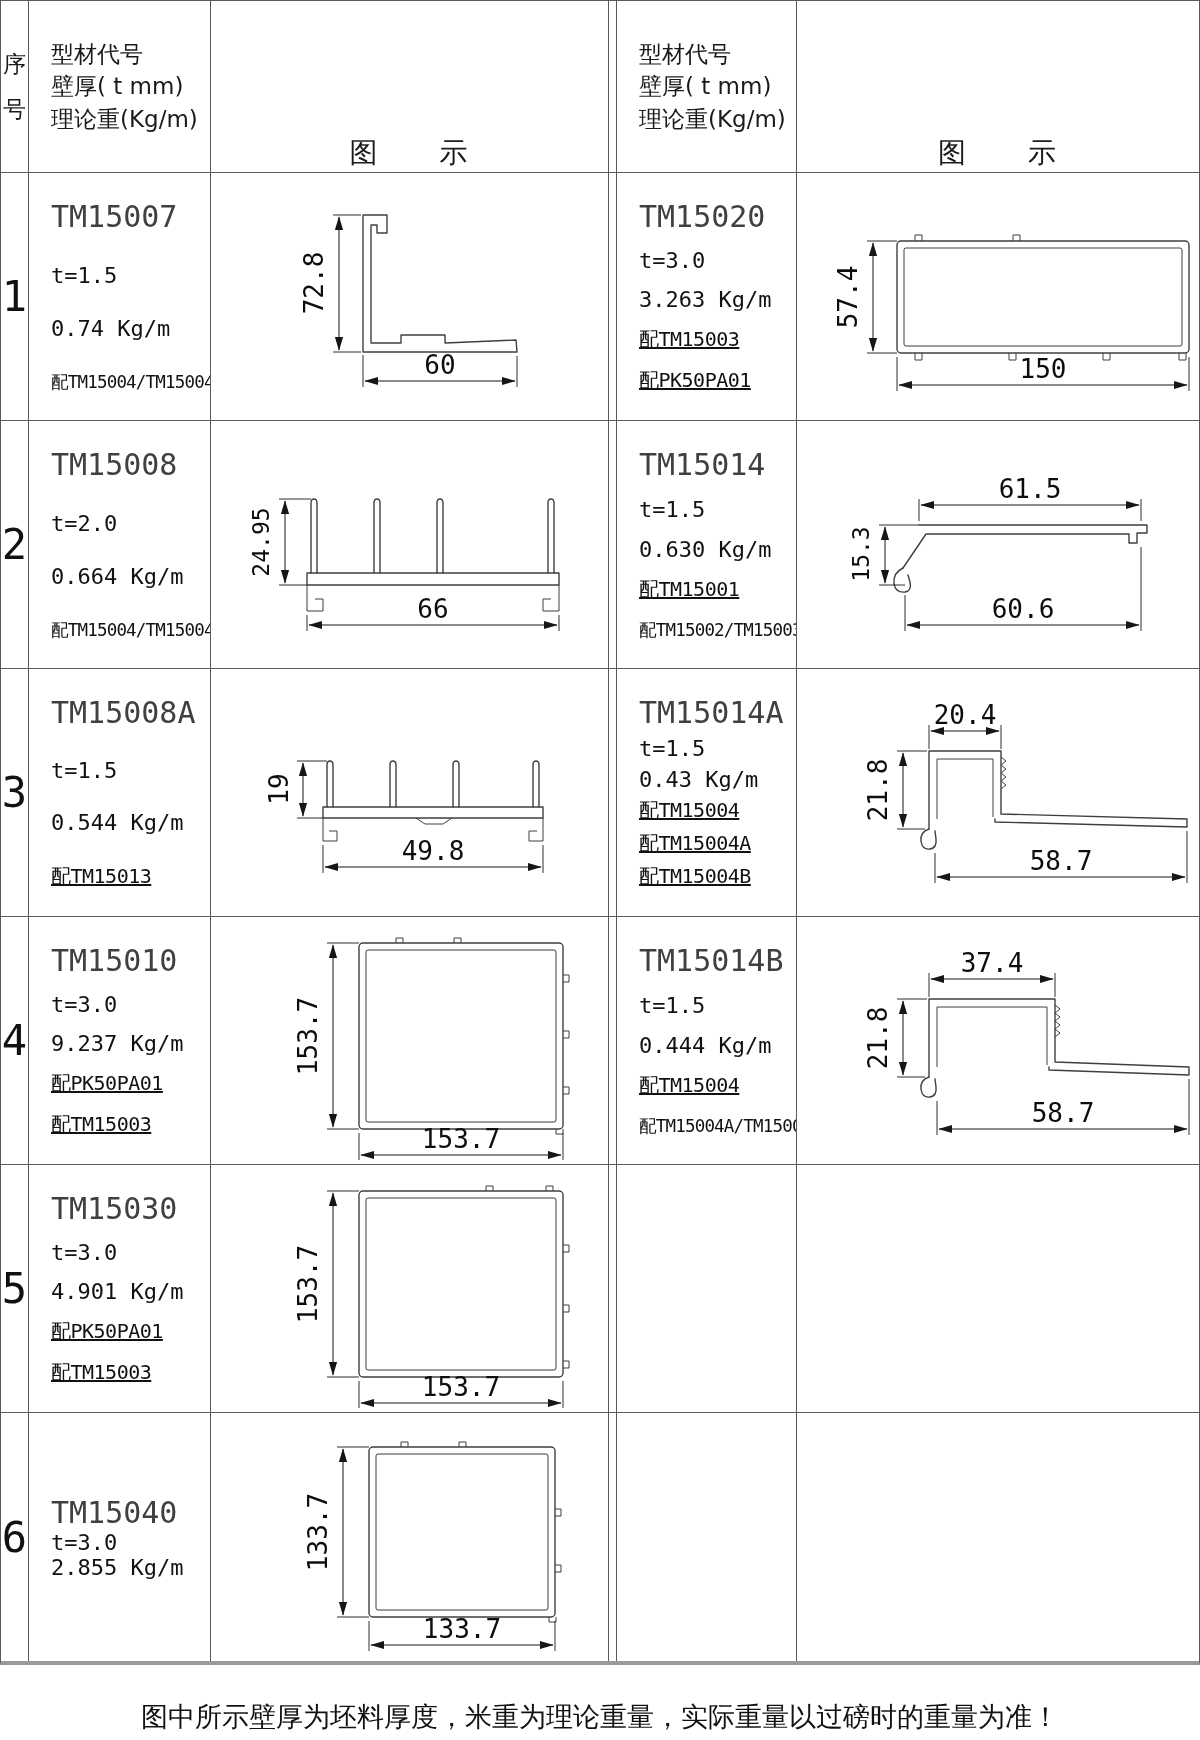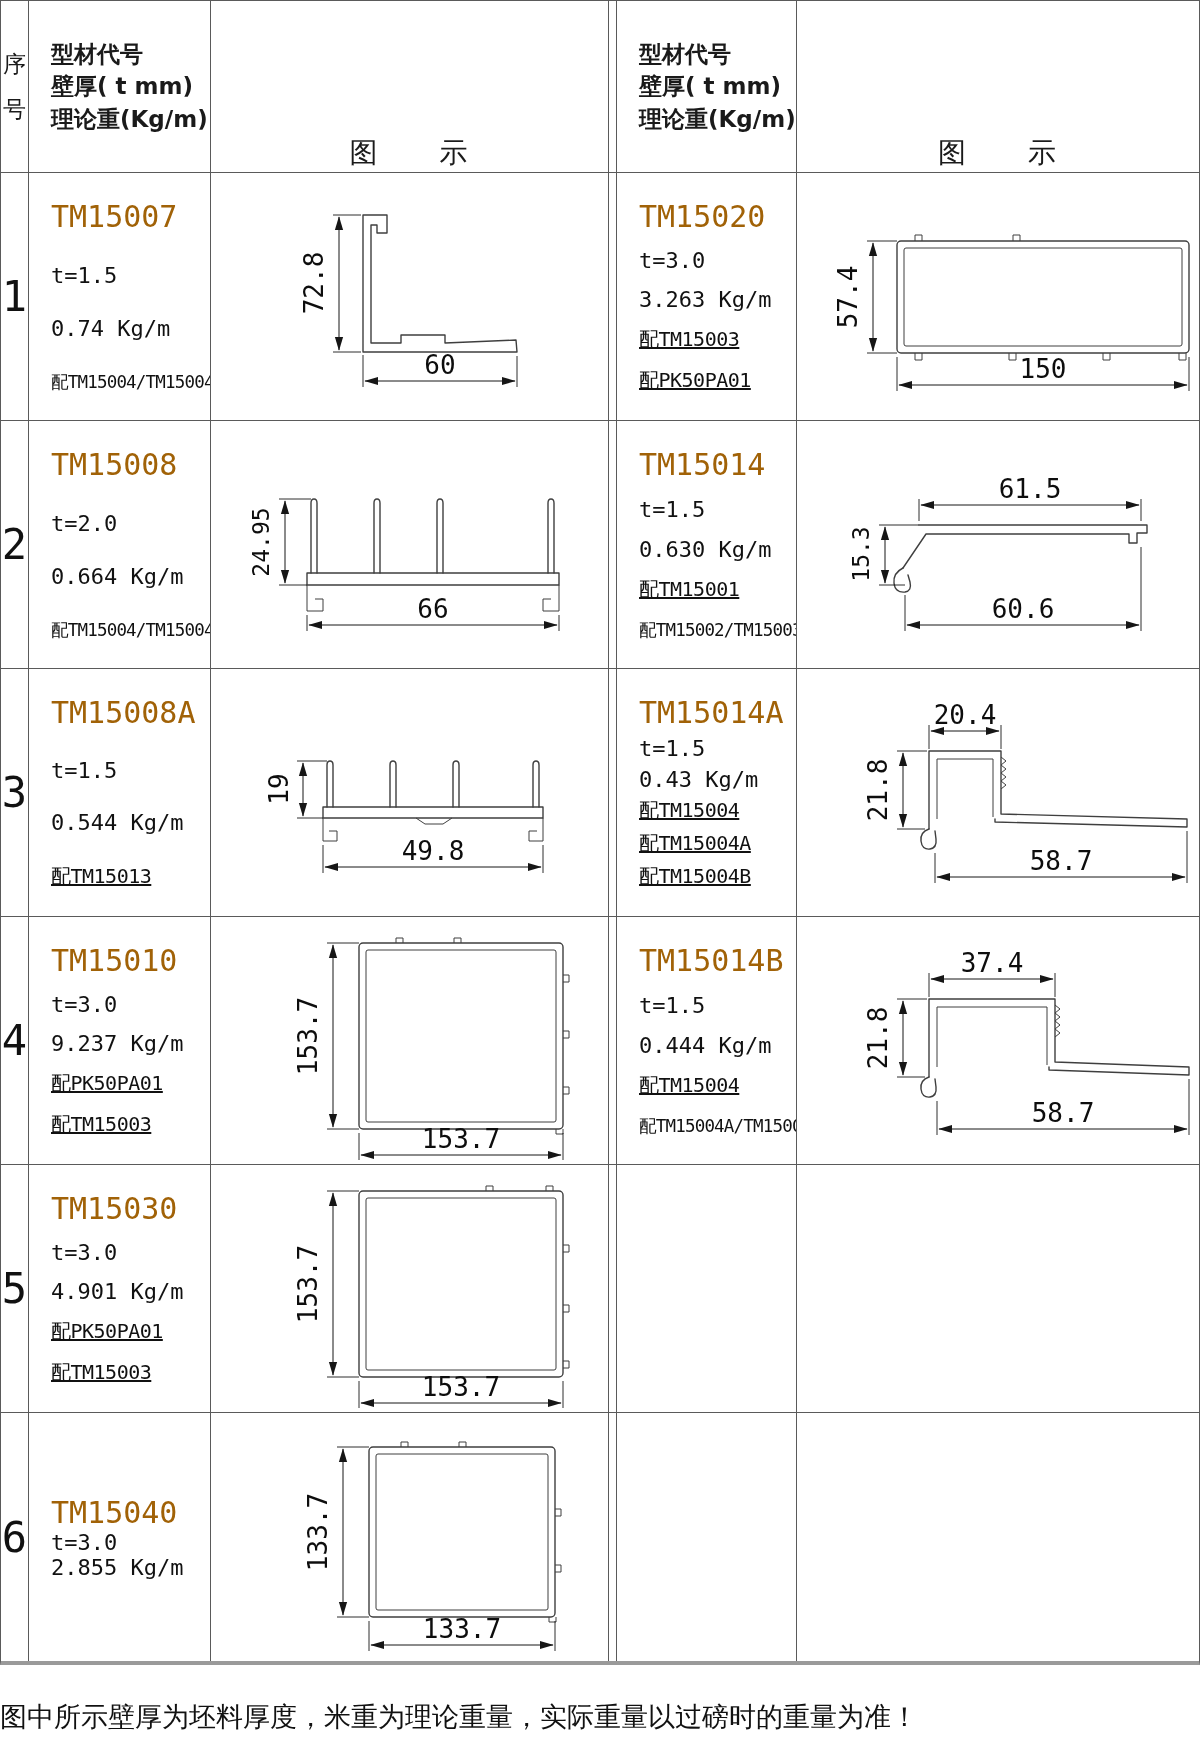--- a/index.html
+++ b/index.html
@@ -10,34 +10,34 @@
   .cell{border-right:1px solid #5a5a5a;border-bottom:1px solid #5a5a5a;box-sizing:border-box;overflow:hidden;position:relative;}
   .cell.last{border-right:none;}
   .cell.lastrow{border-bottom:none;justify-content:center;}
   .serial{display:flex;align-items:center;justify-content:center;
           font-family:"DejaVu Sans Mono","Liberation Mono",monospace;font-size:42px;color:#111;}
   .serial-h{display:flex;flex-direction:column;align-items:center;justify-content:center;gap:14px;
             font-size:23px;}
   .info{display:flex;flex-direction:column;justify-content:space-between;align-items:flex-start;
         padding:26px 4px 26px 22px;}
   .info-h{display:flex;flex-direction:column;justify-content:center;align-items:flex-start;
-          padding-left:22px;font-size:23px;line-height:1.4;font-weight:bold;}
+          padding-left:22px;font-size:23px;line-height:1.4;}
   .diag-h{display:flex;align-items:flex-end;justify-content:center;font-size:28px;letter-spacing:2px;}
-  .code{font-family:"DejaVu Sans Mono","Liberation Mono",monospace;font-size:30px;color:#a16207;}
+  .code{font-family:"DejaVu Sans Mono","Liberation Mono",monospace;font-size:30px;color:#404040;}
   .ln{font-family:"DejaVu Sans Mono","Liberation Mono",monospace;font-size:22px;color:#111;white-space:nowrap;}
   .ln.sm{font-size:20px;letter-spacing:-0.5px;text-decoration:underline;}
   .ln.xs{font-size:17.5px;letter-spacing:-0.8px;}
   .diag svg{display:block;}
   .p{fill:none;stroke:#3f3f3f;stroke-width:1.4;stroke-linejoin:round;stroke-linecap:round;}
   .p2{fill:none;stroke:#3f3f3f;stroke-width:1;stroke-linejoin:round;}
   .d{stroke:#161616;stroke-width:1;fill:none;}
   .x{stroke:#161616;stroke-width:0.9;fill:none;}
   svg text{font-family:"DejaVu Sans Mono","Liberation Mono",monospace;font-size:26px;fill:#0d0d0d;}
   svg text.small{font-size:23px;}
-  .footer{width:1200px;margin-top:34px;font-size:27px;font-weight:500;color:#111;}
+  .footer{width:1200px;text-align:center;margin-top:34px;font-size:27px;font-weight:500;color:#111;}
 </style>
 </head>
 <body>
 
 <svg width="0" height="0" style="position:absolute">
   <defs>
     <marker id="arr" viewBox="0 0 10 7" refX="9.5" refY="3.5" markerWidth="14" markerHeight="10" orient="auto-start-reverse">
       <path d="M0,0.5 L10,3.5 L0,6.5 z" fill="#161616"></path>
     </marker>
   </defs>

